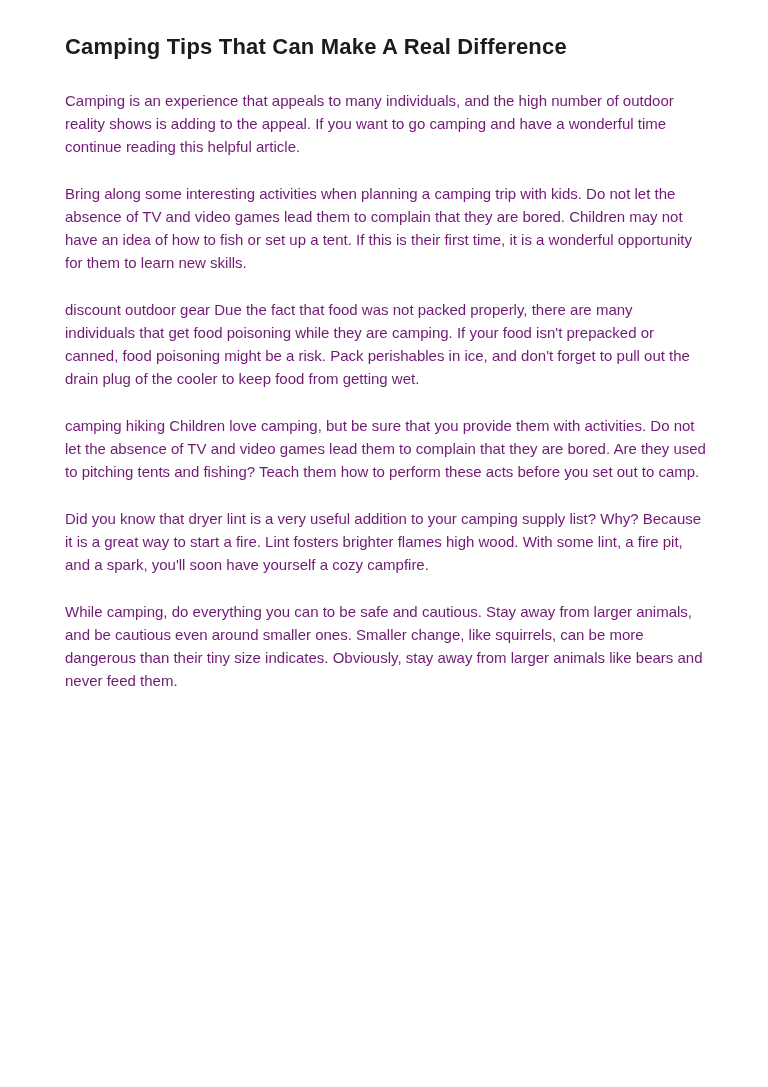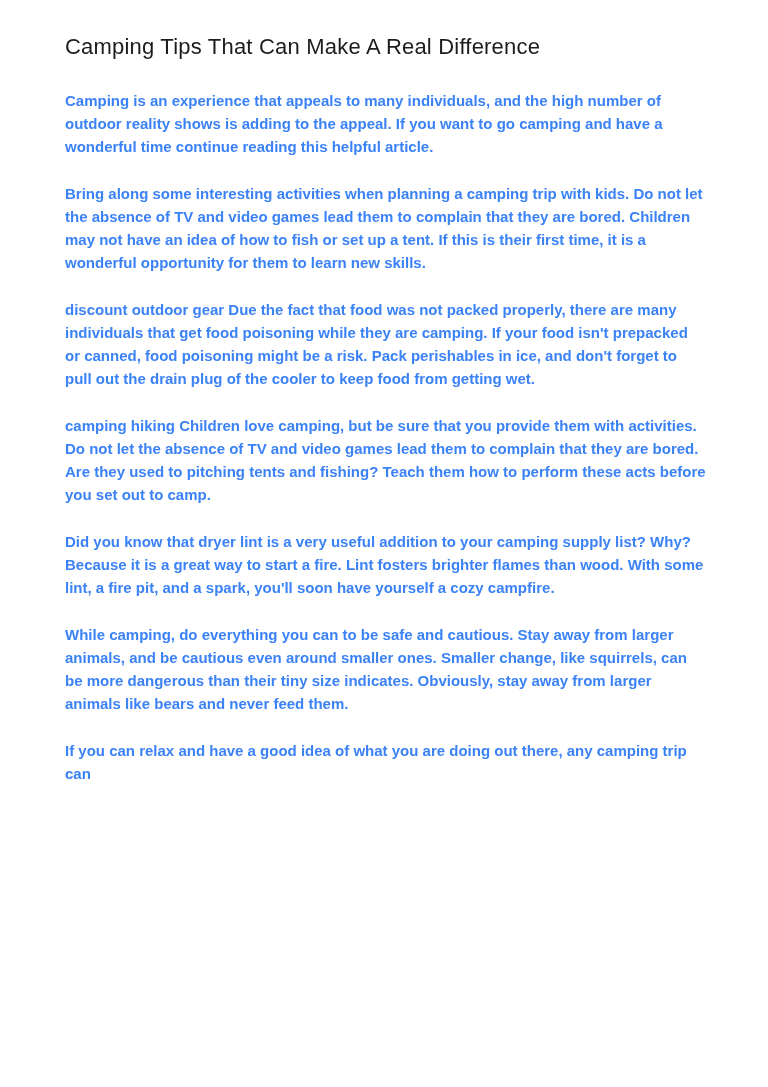--- a/index.html
+++ b/index.html
@@ -16,40 +16,39 @@
   }
   .doc-page {
     box-sizing: border-box;
     width: 768px;
     height: 1087px;
     background: #ffffff;
     padding: 34px 62px 0 65px;
   }
   .doc-title {
     font-size: 22px;
-    font-weight: 400;
+    font-weight: 700;
     line-height: 26px;
     letter-spacing: 0.2px;
     color: #1c1c1c;
     margin: 0 0 29px 0;
   }
   .doc-paragraph {
     font-size: 15px;
-    font-weight: 700;
+    font-weight: 400;
     line-height: 23px;
     margin: 0 0 24px 0;
-    color: #3b82f6;
+    color: #701a75;
   }
 </style>
 </head>
 <body>
 
 <main class="doc-page">
   <h1 class="doc-title">Camping Tips That Can Make A Real Difference</h1>
 
   <p class="doc-paragraph">Camping is an experience that appeals to many individuals, and the high number of outdoor reality shows is adding to the appeal. If you want to go camping and have a wonderful time continue reading this helpful article.</p>
   <p class="doc-paragraph">Bring along some interesting activities when planning a camping trip with kids. Do not let the absence of TV and video games lead them to complain that they are bored. Children may not have an idea of how to fish or set up a tent. If this is their first time, it is a wonderful opportunity for them to learn new skills.</p>
   <p class="doc-paragraph">discount outdoor gear Due the fact that food was not packed properly, there are many individuals that get food poisoning while they are camping. If your food isn't prepacked or canned, food poisoning might be a risk. Pack perishables in ice, and don't forget to pull out the drain plug of the cooler to keep food from getting wet.</p>
   <p class="doc-paragraph">camping hiking Children love camping, but be sure that you provide them with activities. Do not let the absence of TV and video games lead them to complain that they are bored. Are they used to pitching tents and fishing? Teach them how to perform these acts before you set out to camp.</p>
-  <p class="doc-paragraph">Did you know that dryer lint is a very useful addition to your camping supply list? Why? Because it is a great way to start a fire. Lint fosters brighter flames than wood. With some lint, a fire pit, and a spark, you'll soon have yourself a cozy campfire.</p>
+  <p class="doc-paragraph">Did you know that dryer lint is a very useful addition to your camping supply list? Why? Because it is a great way to start a fire. Lint fosters brighter flames high wood. With some lint, a fire pit, and a spark, you'll soon have yourself a cozy campfire.</p>
   <p class="doc-paragraph">While camping, do everything you can to be safe and cautious. Stay away from larger animals, and be cautious even around smaller ones. Smaller change, like squirrels, can be more dangerous than their tiny size indicates. Obviously, stay away from larger animals like bears and never feed them.</p>
-  <p class="doc-paragraph">If you can relax and have a good idea of what you are doing out there, any camping trip can</p>
 </main>
 
 </body></html>

